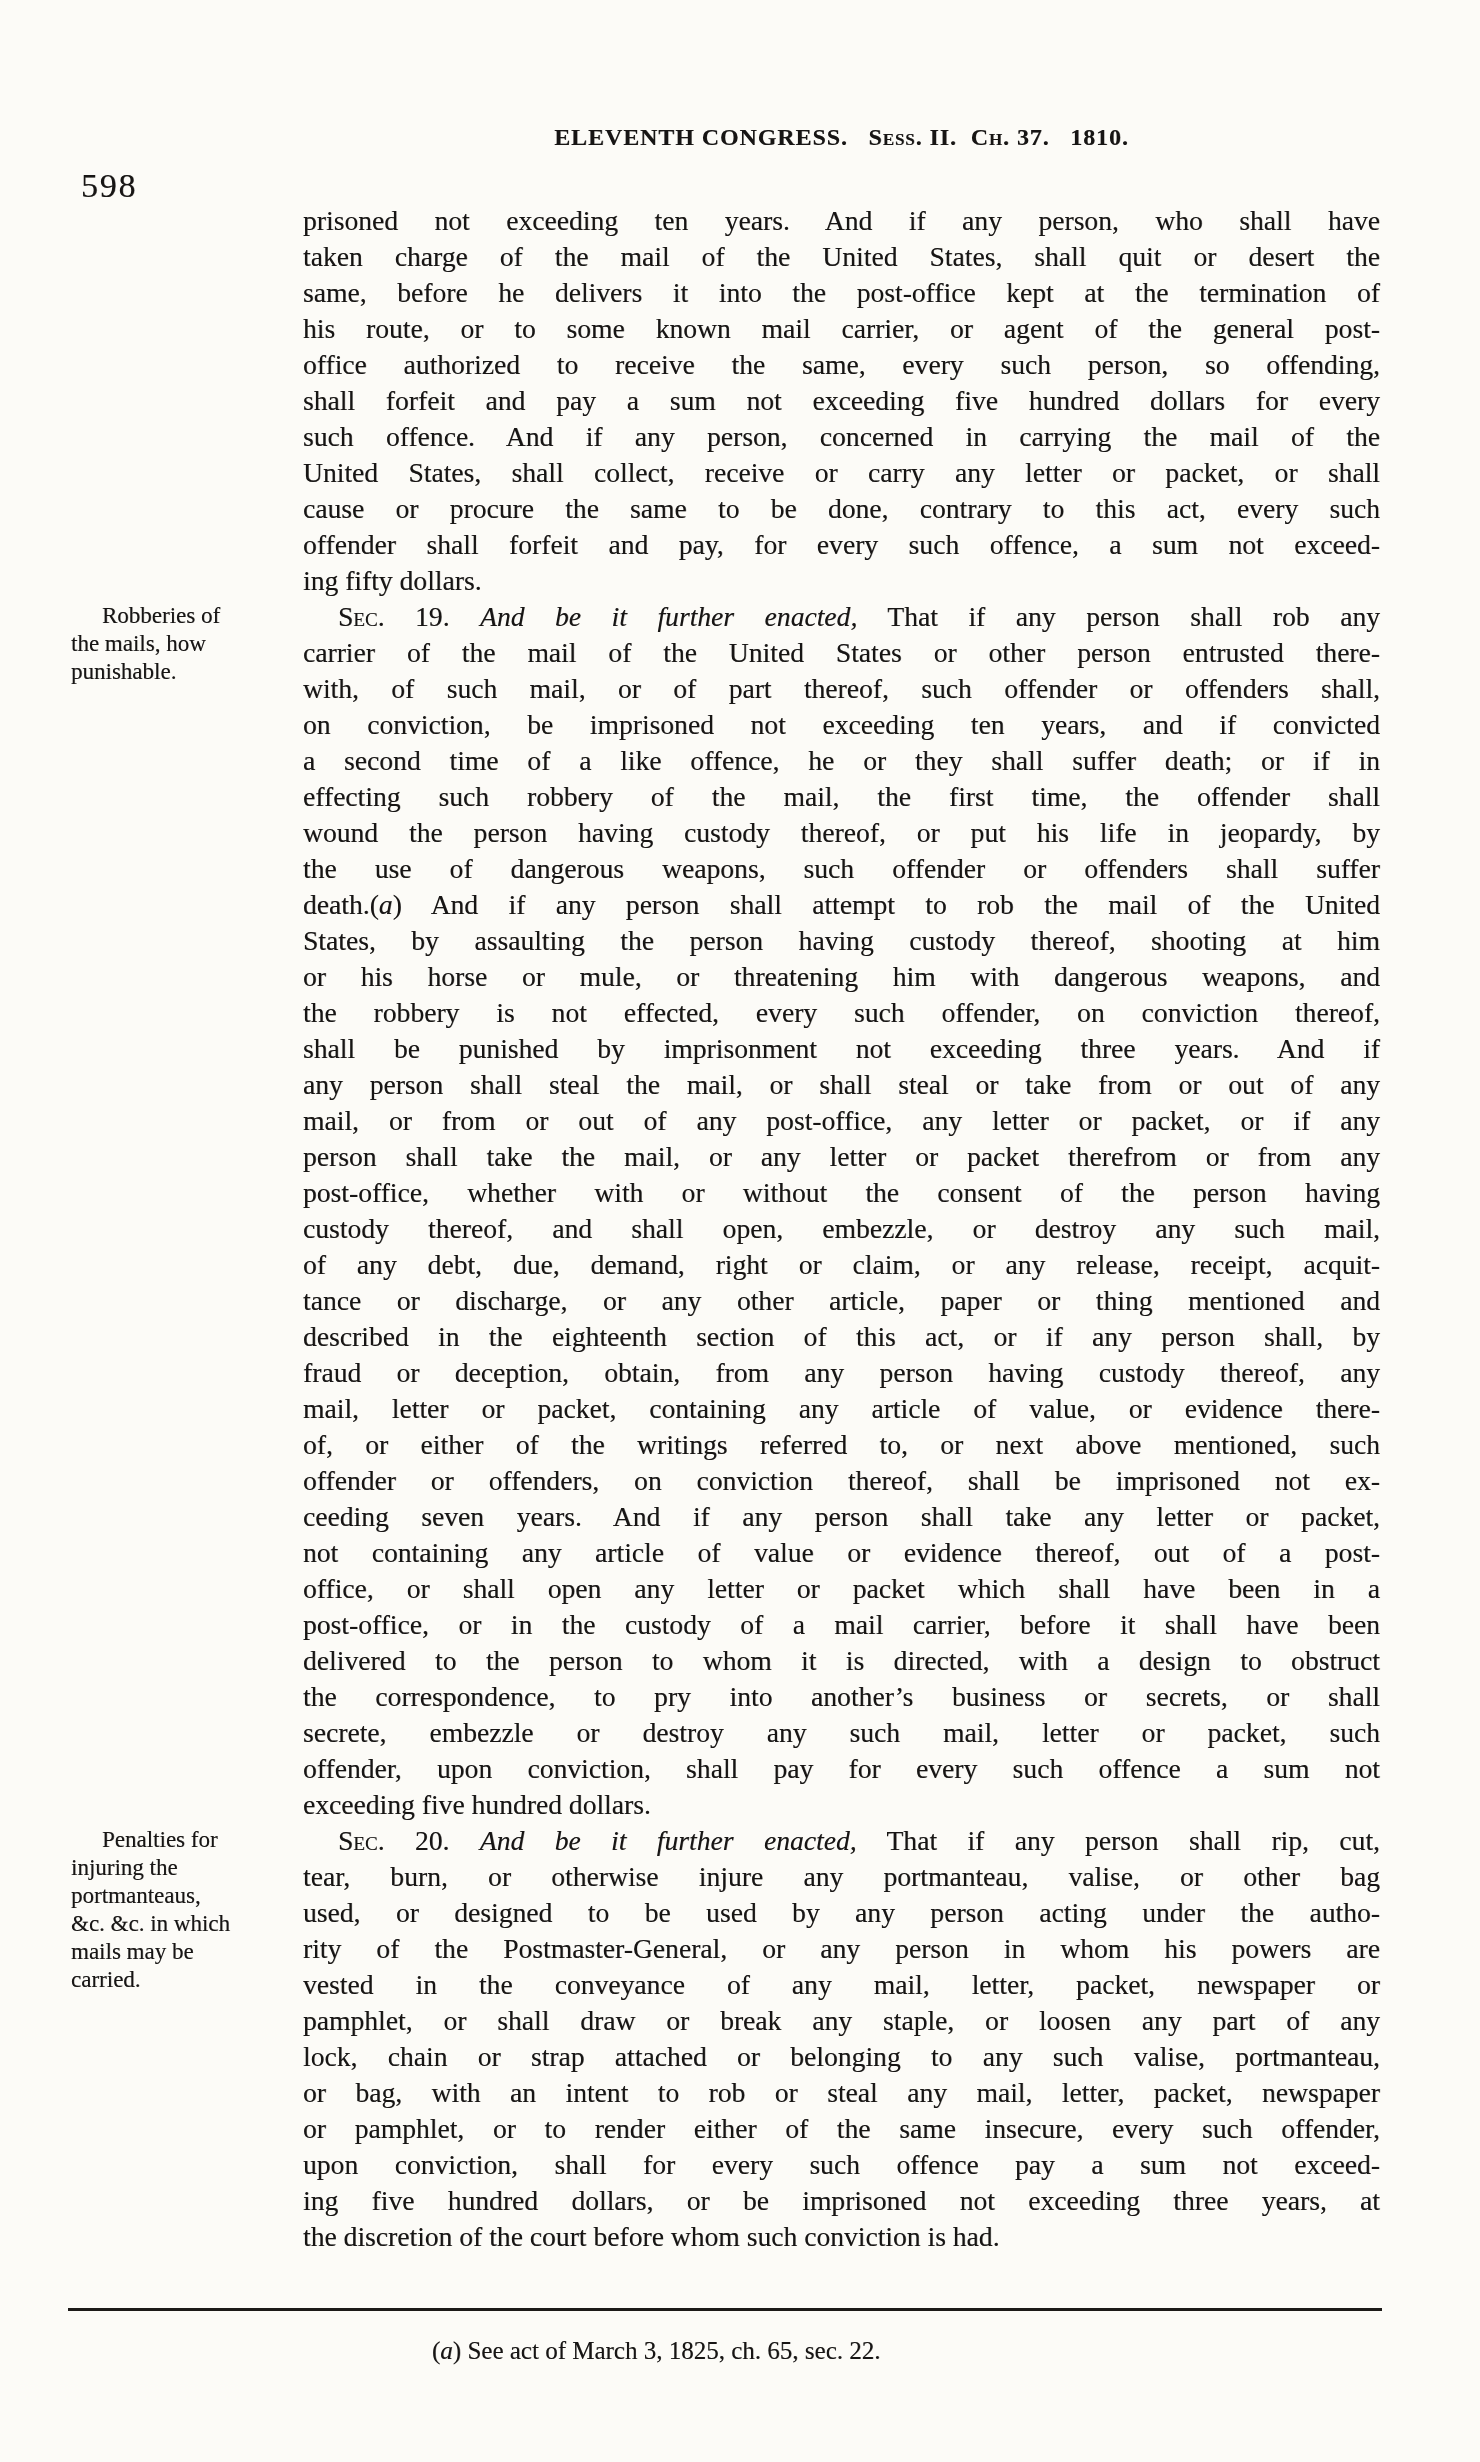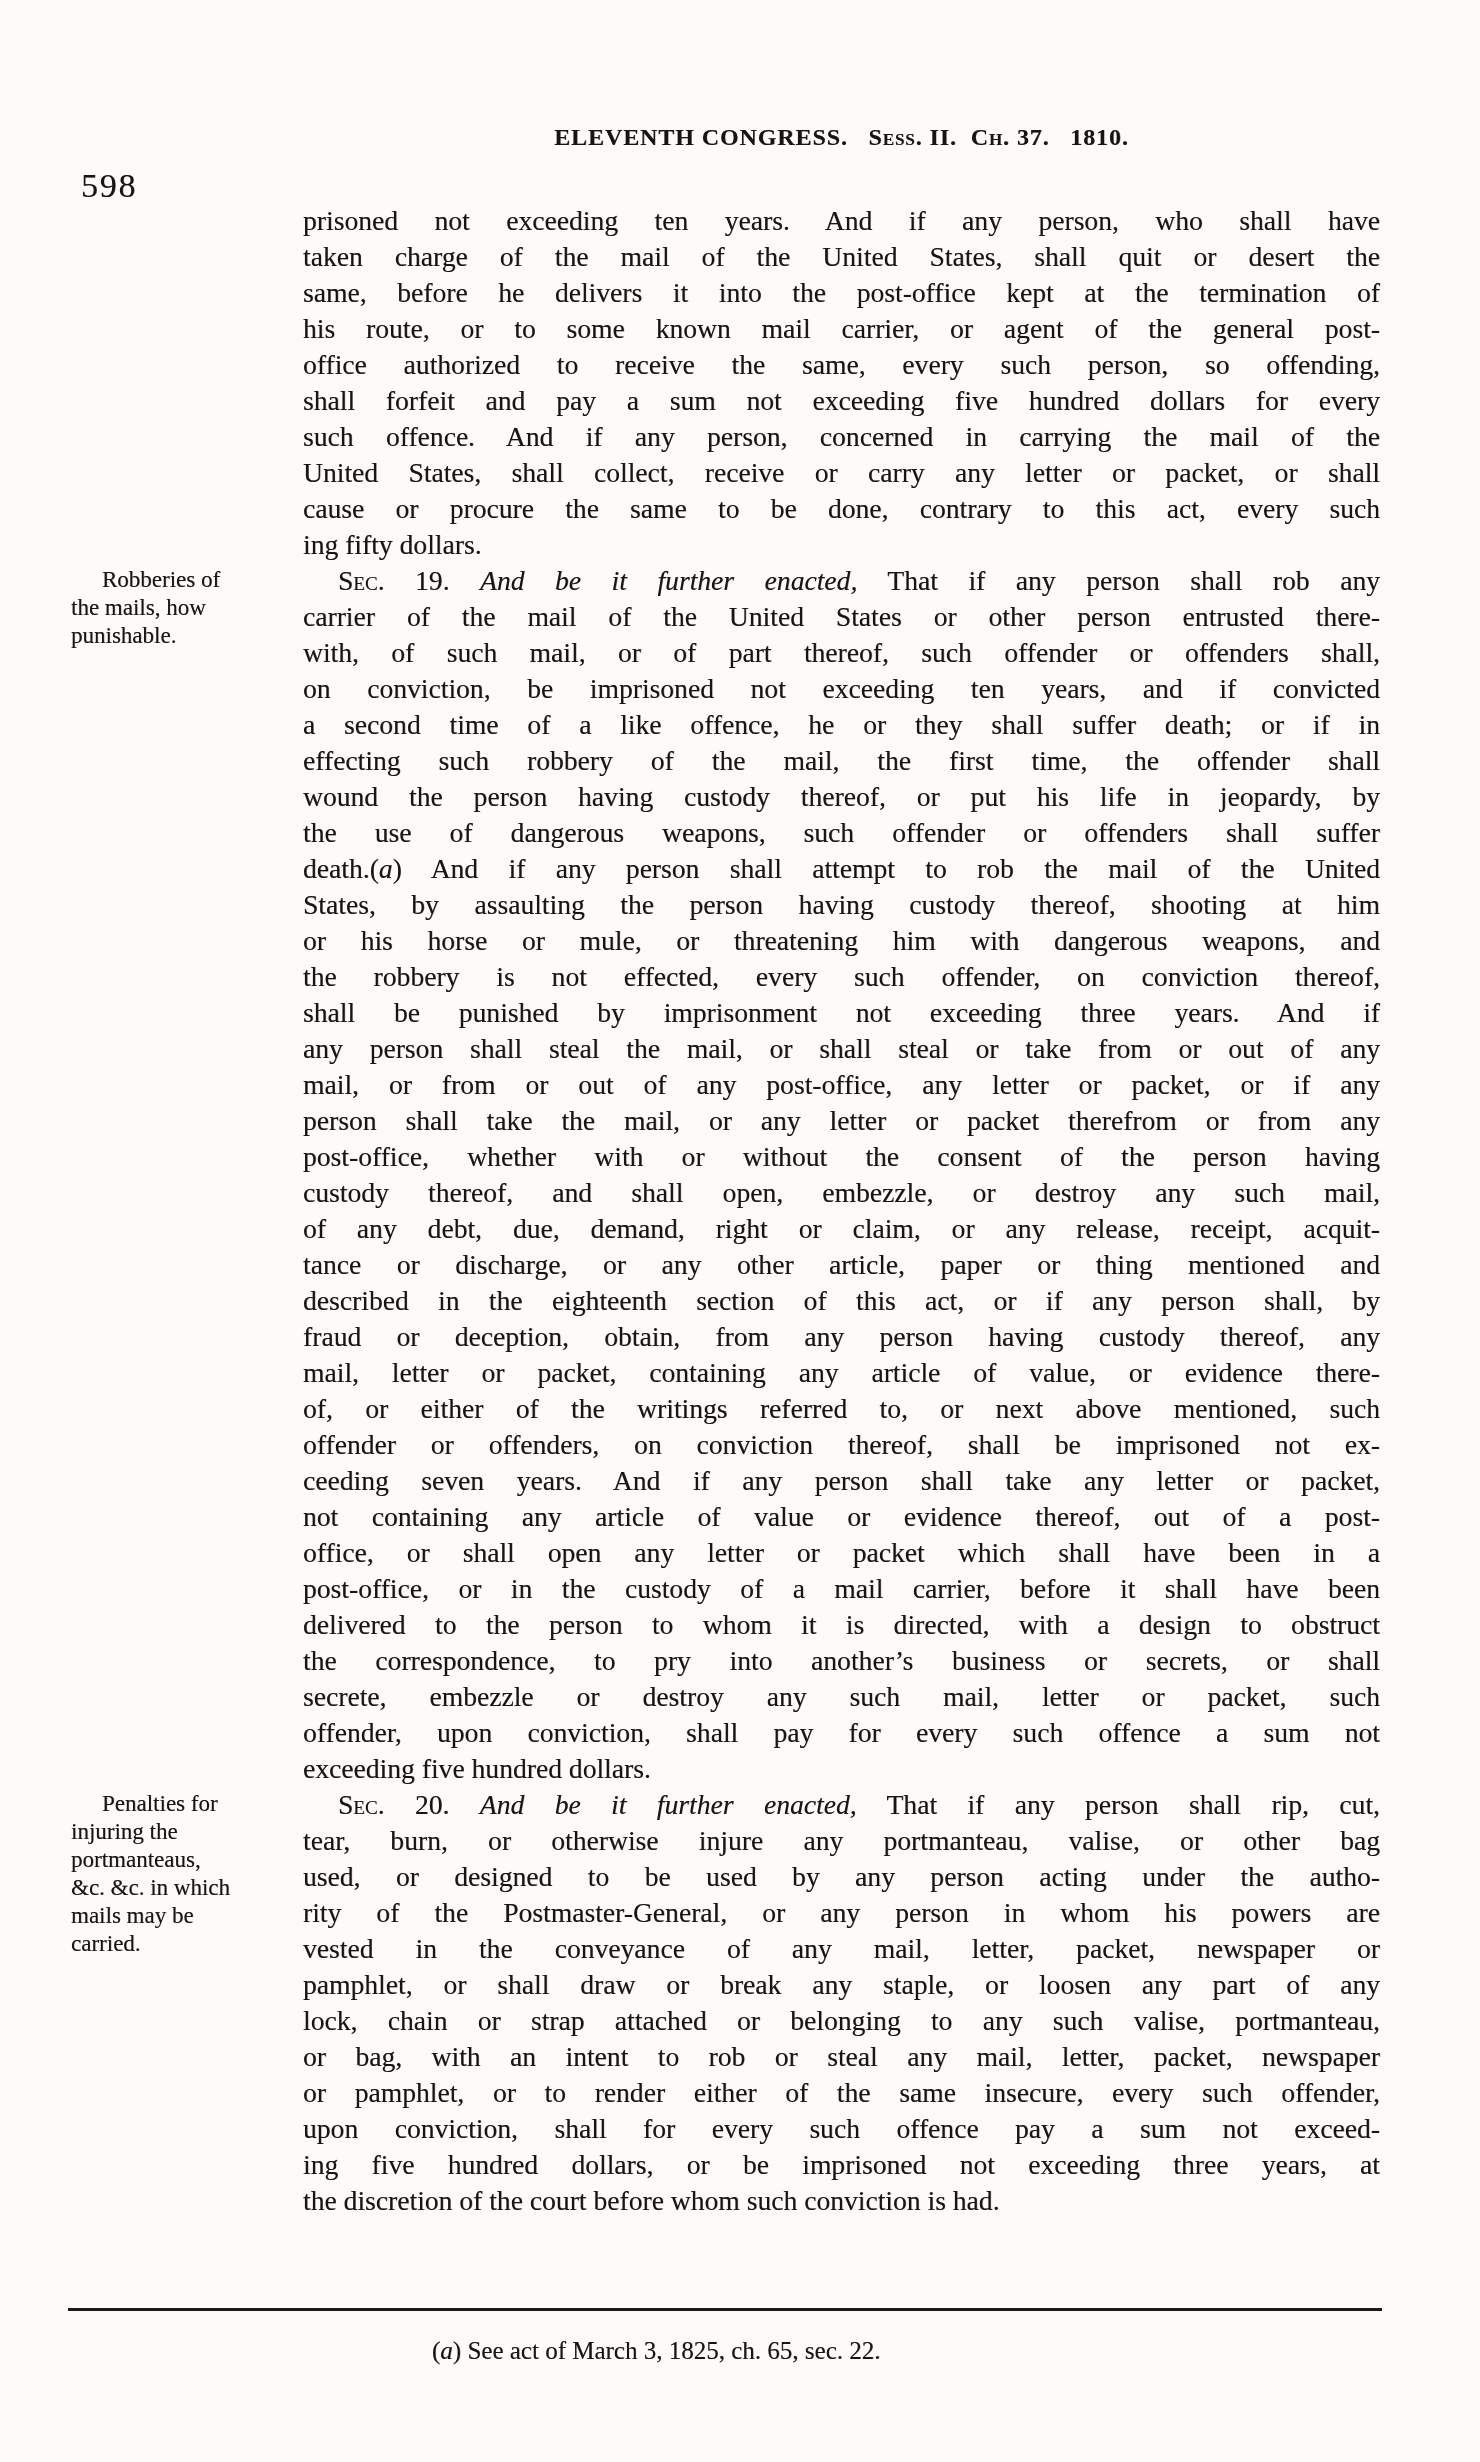--- a/index.html
+++ b/index.html
@@ -89,20 +89,21 @@
       <div class="para">
         <div class="line">prisoned not exceeding ten years. And if any person, who shall have</div>
         <div class="line">taken charge of the mail of the United States, shall quit or desert the</div>
         <div class="line">same, before he delivers it into the post-office kept at the termination of</div>
         <div class="line">his route, or to some known mail carrier, or agent of the general post-</div>
         <div class="line">office authorized to receive the same, every such person, so offending,</div>
         <div class="line">shall forfeit and pay a sum not exceeding five hundred dollars for every</div>
         <div class="line">such offence. And if any person, concerned in carrying the mail of the</div>
         <div class="line">United States, shall collect, receive or carry any letter or packet, or shall</div>
         <div class="line">cause or procure the same to be done, contrary to this act, every such</div>
+        <div class="line">offender shall forfeit and pay, for every such offence, a sum not exceed-</div>
         <div class="line last">ing fifty dollars.</div>
       </div>
       <div class="para">
         <div class="margin-note">
           <div class="mn-line first">Robberies of</div>
           <div class="mn-line">the mails, how</div>
           <div class="mn-line">punishable.</div>
         </div>
         <div class="line indent"><span class="sc">Sec.</span><span> 19. </span><span class="i">And be it further enacted,</span><span> That if any person shall rob any</span></div>
         <div class="line">carrier of the mail of the United States or other person entrusted there-</div>

